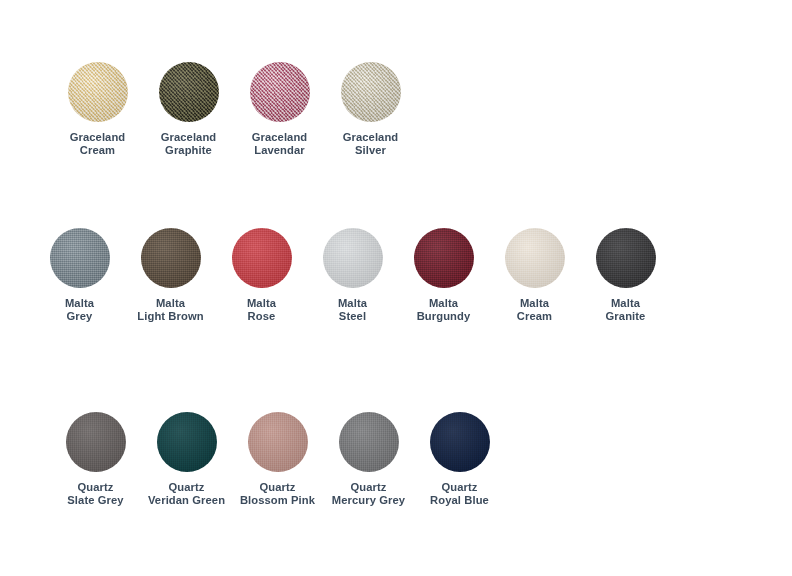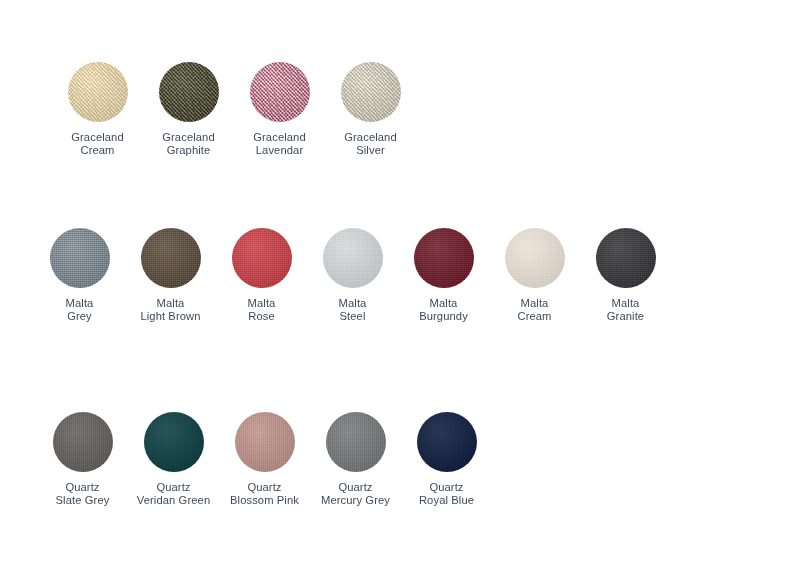--- a/index.html
+++ b/index.html
@@ -16,24 +16,25 @@
   .sheet {
     position: relative;
     width: 792px;
     height: 576px;
     background: #ffffff;
   }
   .swatch-row {
     position: absolute;
     display: flex;
     align-items: flex-start;
+    font-weight: bold;
   }
   #row-graceland { left: 52px; top: 62px; }
   #row-malta     { left: 34px; top: 228px; }
-  #row-quartz    { left: 37px; top: 412px; }
+  #row-quartz    { left: 50px; top: 412px; }
 
   .swatch-cell {
     width: 91px;
     display: flex;
     flex-direction: column;
     align-items: center;
   }
   .chip {
     width: 60px;
     height: 60px;

